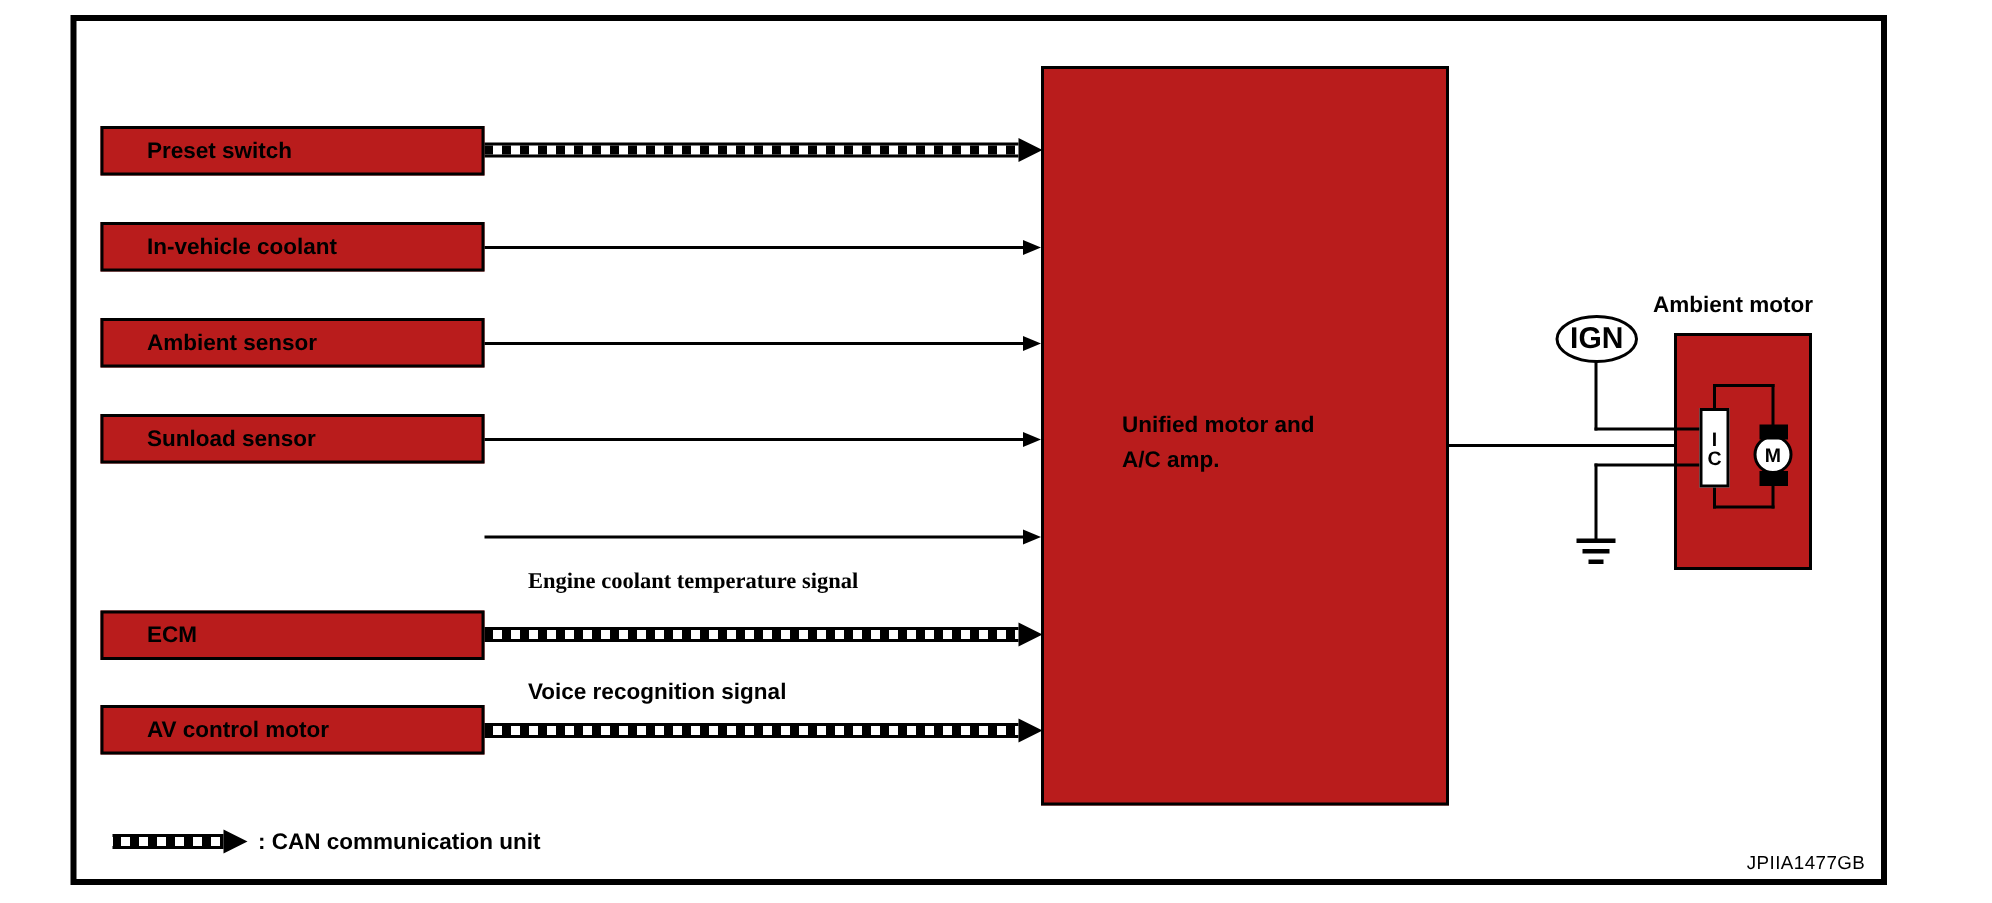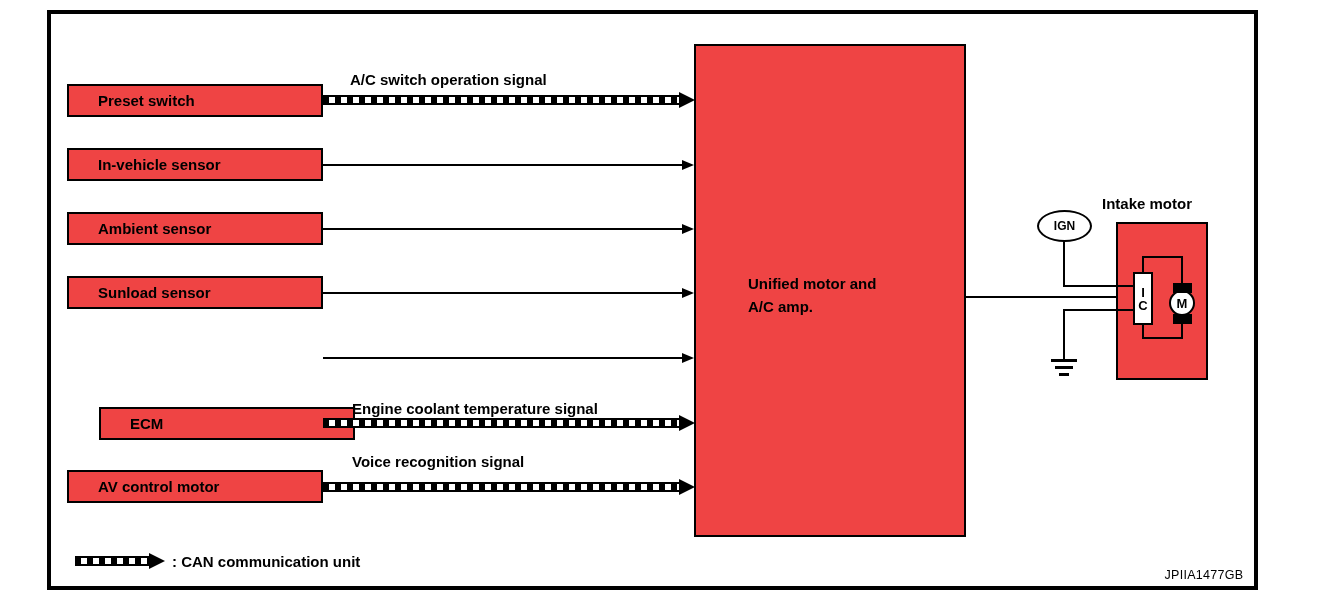--- a/index.html
+++ b/index.html
@@ -1,38 +1,38 @@
 <!DOCTYPE html>
 <html><head>
 <meta charset="utf-8">
 <style>
   html,body{margin:0;padding:0;background:#ffffff;}
   .stage{
     position:relative;width:1328px;height:602px;background:#ffffff;overflow:hidden;
     font-family:"Liberation Sans","DejaVu Sans",sans-serif;color:#000;
   }
   .frame{position:absolute;border:4px solid #000;}
-  .box{position:absolute;background:#ef4444;border:2px solid #000;box-sizing:border-box;}
+  .box{position:absolute;background:#b91c1c;border:2px solid #000;box-sizing:border-box;}
   .src-box{left:67px;width:256px;height:33px;}
   .src-label{position:absolute;left:29px;top:0;height:29px;line-height:29px;
     font-size:15px;font-weight:bold;white-space:nowrap;}
   .lbl{position:absolute;font-size:15px;font-weight:bold;white-space:nowrap;line-height:17px;}
   .wire{position:absolute;background:#000;}
   .arrow-head{position:absolute;width:0;height:0;
     border-top:5px solid transparent;border-bottom:5px solid transparent;
     border-left:12px solid #000;}
   .can-bar{position:absolute;height:10px;box-sizing:border-box;
     border-top:2px solid #000;border-bottom:2px solid #000;
     background:repeating-linear-gradient(90deg,#000 0 6px,#fff 6px 12px);}
   .can-head{position:absolute;width:0;height:0;
     border-top:8px solid transparent;border-bottom:8px solid transparent;
     border-left:16px solid #000;}
   .oval{position:absolute;border:2.5px solid #000;border-radius:50%;background:#fff;
     display:flex;align-items:center;justify-content:center;box-sizing:border-box;
-    font-size:12px;font-weight:bold;}
+    font-size:20px;font-weight:bold;}
   .ic-block{position:absolute;left:1133px;top:272px;width:20px;height:53px;
     background:#fff;border:2px solid #000;box-sizing:border-box;z-index:3;
     display:flex;flex-direction:column;align-items:center;justify-content:center;
     font-size:13px;font-weight:bold;line-height:13px;}
   .brush{position:absolute;background:#000;z-index:1;}
   .motor-circle{position:absolute;left:1169px;top:290px;width:26px;height:26px;
     border:2.5px solid #000;border-radius:50%;background:#fff;box-sizing:border-box;
     display:flex;align-items:center;justify-content:center;
     font-size:13px;font-weight:bold;z-index:2;}
   .fig-code{position:absolute;left:1160px;top:568px;width:88px;text-align:center;
@@ -42,37 +42,36 @@
 <body>
 
 <div class="stage">
 
   <div class="frame" style="left:47px;top:10px;width:1203px;height:572px;"></div>
 
   <div class="box src-box" style="top:84px;">
     <span class="src-label">Preset switch</span>
   </div>
   <div class="box src-box" style="top:148px;">
-    <span class="src-label">In-vehicle sensor</span>
+    <span class="src-label">In-vehicle coolant</span>
   </div>
   <div class="box src-box" style="top:276px;">
     <span class="src-label">Sunload sensor</span>
   </div>
   <div class="box src-box" style="top:212px;">
     <span class="src-label">Ambient sensor</span>
   </div>
-  <div class="box src-box" style="top:407px;margin-left:32px;">
+  <div class="box src-box" style="top:407px;">
     <span class="src-label">ECM</span>
   </div>
   <div class="box src-box" style="top:470px;">
     <span class="src-label">AV control motor</span>
   </div>
 
-  <div class="lbl" style="left:350px;top:71px;">A/C switch operation signal</div>
-  <div class="lbl" style="left:352px;top:400px;">Engine coolant temperature signal</div>
+  <div class="lbl" style="left:352px;top:380px;font-family:Liberation Serif, serif;">Engine coolant temperature signal</div>
   <div class="lbl" style="left:352px;top:453px;">Voice recognition signal</div>
 
   <div class="can-bar" style="left:323px;top:95px;width:356px;"></div>
   <div class="can-head" style="left:679px;top:92px;"></div>
 
   <div class="can-bar" style="left:323px;top:418px;width:356px;"></div>
   <div class="can-head" style="left:679px;top:415px;"></div>
 
   <div class="can-bar" style="left:323px;top:482px;width:356px;"></div>
   <div class="can-head" style="left:679px;top:479px;"></div>
@@ -90,21 +89,21 @@
   <div class="arrow-head" style="left:682px;top:353px;"></div>
 
   <div class="box" style="left:694px;top:44px;width:272px;height:493px;"></div>
   <div class="lbl" style="left:748px;top:272px;line-height:23px;">
     <div>Unified motor and</div>
     <div>A/C amp.</div>
   </div>
 
   <div class="wire" style="left:964px;top:296px;width:171px;height:2px;"></div>
 
-  <div class="lbl" style="left:1102px;top:195px;">Intake motor</div>
+  <div class="lbl" style="left:1102px;top:195px;">Ambient motor</div>
   <div class="box" style="left:1116px;top:222px;width:92px;height:158px;"></div>
 
   <div class="oval" style="left:1037px;top:210px;width:55px;height:32px;">
     <span>IGN</span>
   </div>
   <div class="wire" style="left:1063px;top:241px;width:2px;height:46px;"></div>
   <div class="wire" style="left:1063px;top:285px;width:72px;height:2px;"></div>
 
   <div class="wire" style="left:1063px;top:309px;width:72px;height:2px;"></div>
   <div class="wire" style="left:1063px;top:309px;width:2px;height:51px;"></div>

